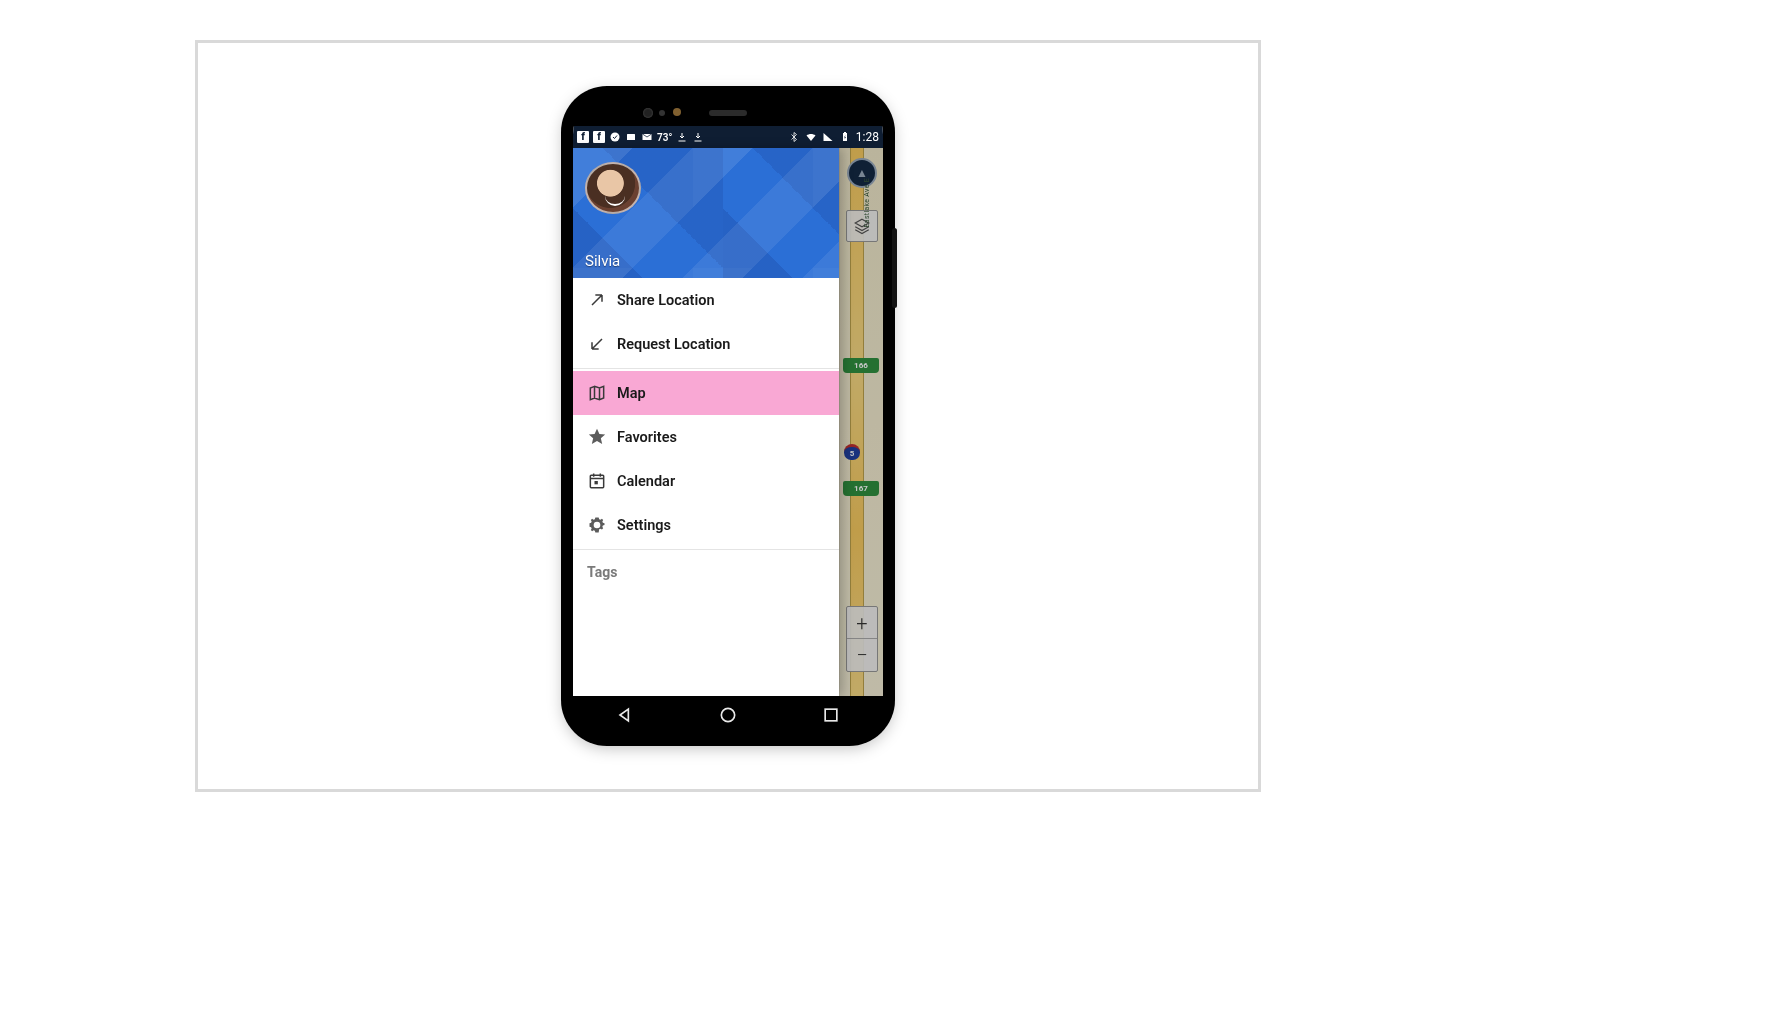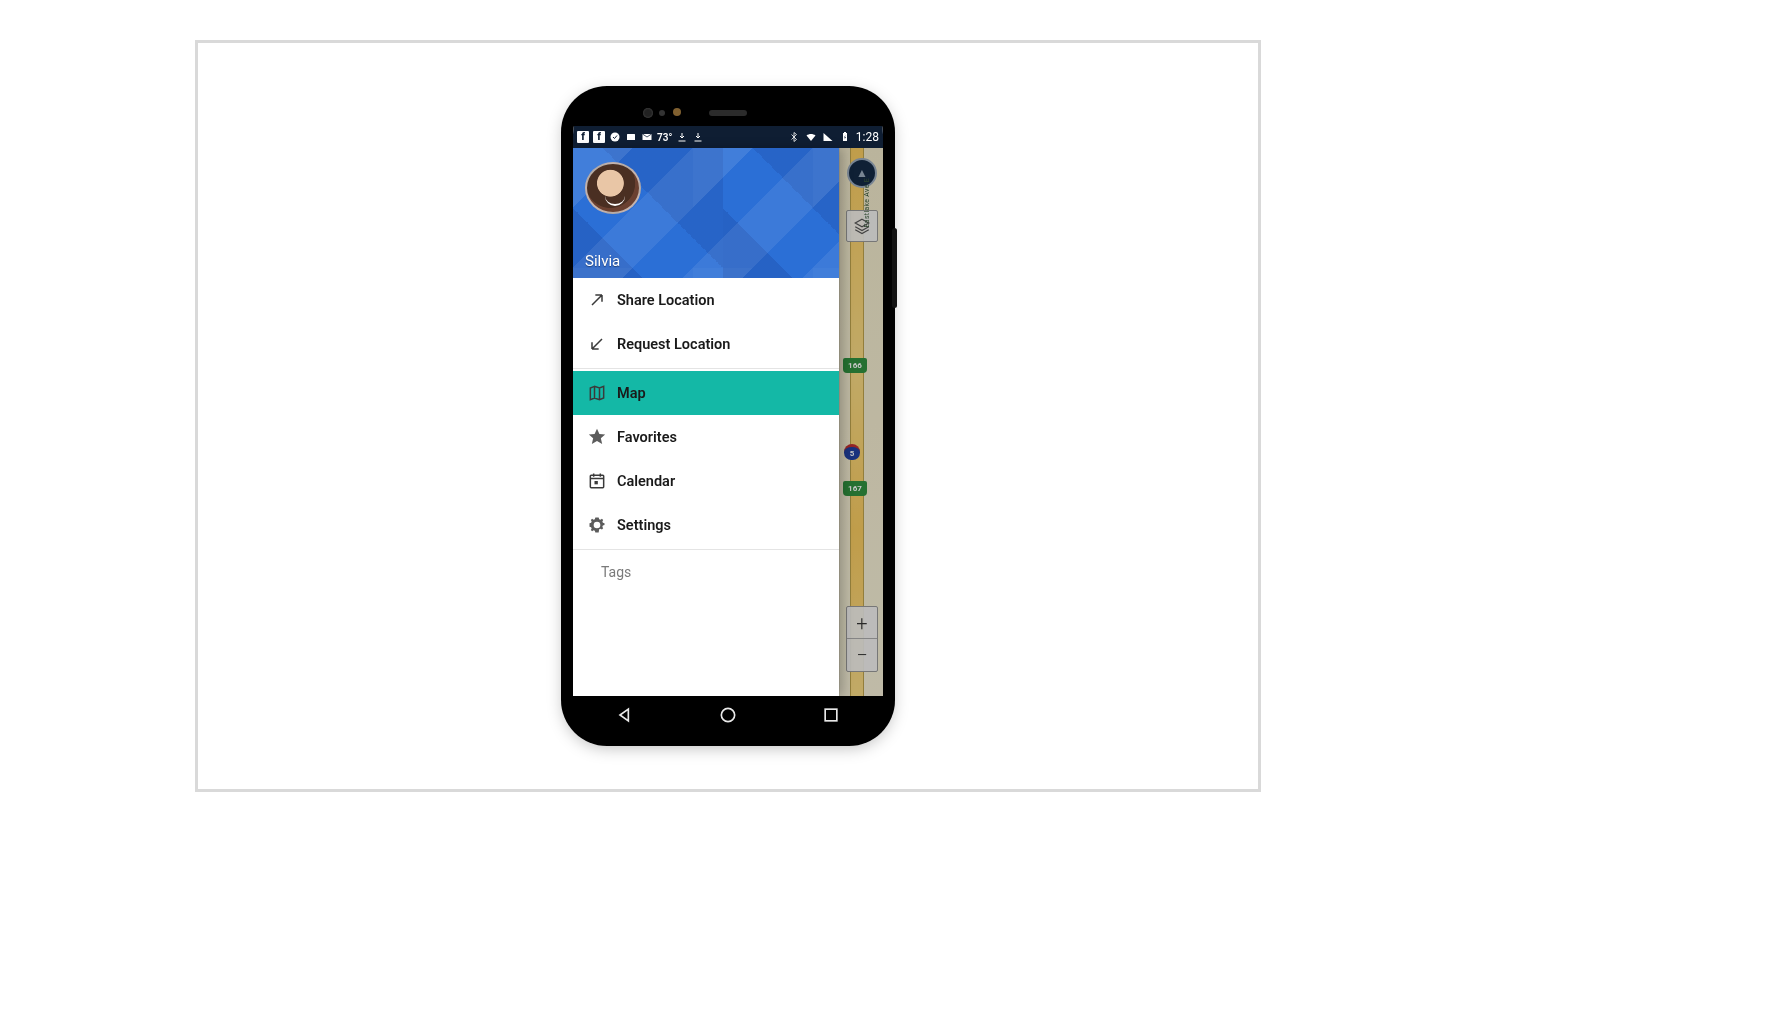--- a/index.html
+++ b/index.html
@@ -109,21 +109,21 @@
     left: 23px; top: 30px;
     font-size: 7px;
     color: #3a5a3a;
     writing-mode: vertical-rl;
     transform: rotate(180deg);
     letter-spacing: .3px;
   }
   .shield {
     position: absolute;
     left: 3px;
-    width: 24px; height: 15px;
+    width: 36px; height: 15px;
     background: #2f8f3f;
     border-radius: 2px 2px 4px 4px;
     color:#fff; font-size:8px; font-weight:700;
     display:flex; align-items:center; justify-content:center;
   }
   .shield-1 { top: 210px; }
   .shield-2 { top: 333px; }
   .interstate {
     position:absolute; left:4px; top:296px; width:16px; height:16px;
     background:#2040a0; border-radius:50% 50% 45% 45%;
@@ -190,29 +190,29 @@
   .username { margin-top:auto; font-size:15px; font-weight:400; text-shadow:0 1px 1px rgba(0,0,0,.4); }
 
   .menu { flex:1; overflow:auto; }
   .menu-item {
     display:flex; align-items:center;
     height:44px;
     padding: 0 14px;
     gap: 10px;
     font-size:14.5px; font-weight:600; color:#1a1a1a;
   }
-  .menu-item.selected { background:#14b8a6; }
+  .menu-item.selected { background:#f9a8d4; }
   .menu-sep { height:1px; background:#e4e4e4; margin: 2px 0; }
   .menu-icon { width:20px; height:20px; display:flex; align-items:center; justify-content:center; }
   .menu-icon svg { width:20px; height:20px; fill:none; stroke:#3a3a3a; stroke-width:1.8; }
   .menu-icon.fill svg { fill:#5c5c5c; stroke:none; }
 
   .section-label {
-    padding: 12px 28px 6px;
-    font-size:14px; color:#7a7a7a; font-weight:400;
+    padding: 12px 14px 6px;
+    font-size:14px; color:#7a7a7a; font-weight:700;
   }
 
   
   .navbar {
     position:absolute; left:0; right:0; bottom:0;
     height:38px; background:#000;
     display:flex; align-items:center; justify-content:space-around;
   }
   .navbar .nbtn { width:30px; height:30px; display:flex; align-items:center; justify-content:center; }
   .navbar svg { width:20px; height:20px; fill:none; stroke:#e8e8e8; stroke-width:2; }

